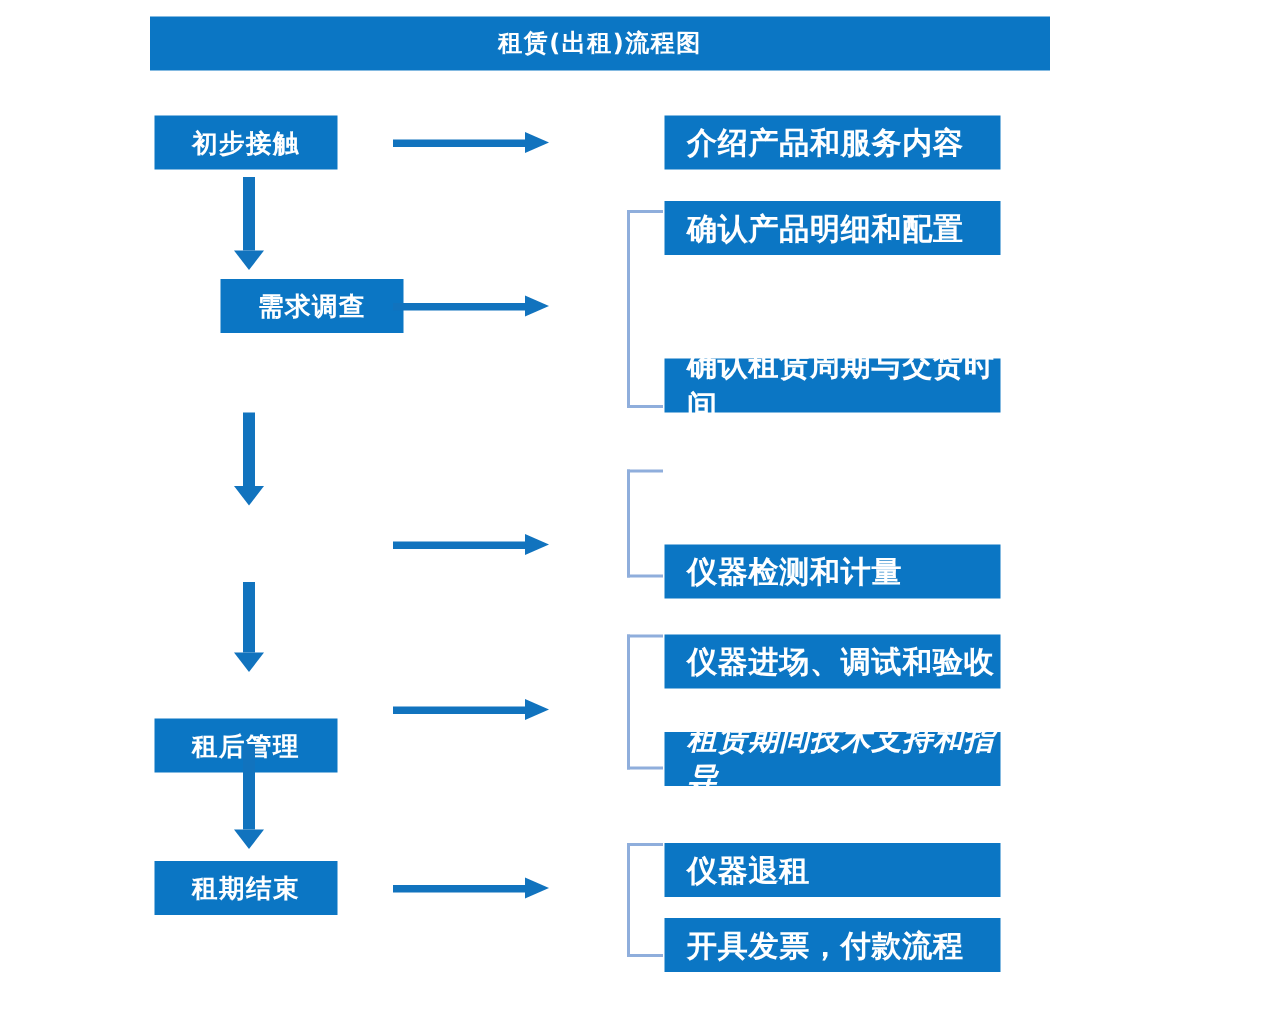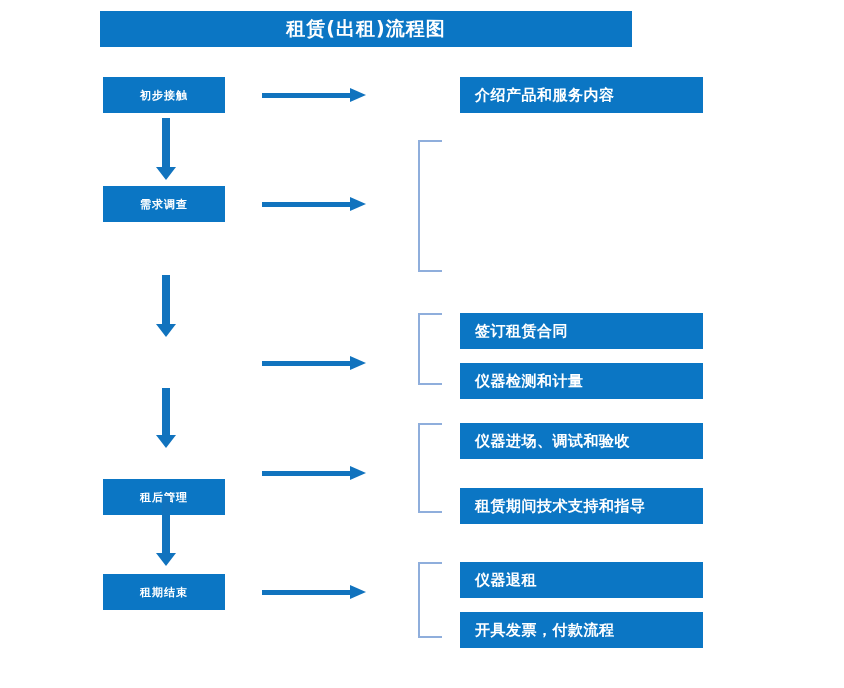--- a/index.html
+++ b/index.html
@@ -14,57 +14,57 @@
     background: #ffffff;
     overflow: hidden;
     font-family: "DejaVu Sans", "Liberation Sans", sans-serif;
   }
 
   
   .title-bar {
     position: absolute;
     left: 100px;
     top: 11px;
-    width: 532px;
+    width: 600px;
     height: 36px;
     background: #0B76C4;
     color: #ffffff;
-    font-size: 19px;
+    font-size: 16px;
     font-weight: bold;
     display: flex;
     align-items: center;
     justify-content: center;
     letter-spacing: 1px;
   }
 
   
   .stage-box {
     position: absolute;
     left: 103px;
     width: 122px;
     height: 36px;
     background: #0B76C4;
     color: #ffffff;
-    font-size: 11px;
+    font-size: 17px;
     font-weight: bold;
     display: flex;
     align-items: center;
     justify-content: center;
     letter-spacing: 1px;
   }
 
   
   .detail-box {
     position: absolute;
-    left: 460px;
-    width: 243px;
+    left: 443px;
+    width: 224px;
     height: 36px;
     background: #0B76C4;
     color: #ffffff;
-    font-size: 15px;
+    font-size: 20px;
     font-weight: bold;
     display: flex;
     align-items: center;
     justify-content: flex-start;
     padding-left: 15px;
     box-sizing: border-box;
     letter-spacing: 0.5px;
   }
 
   
@@ -128,21 +128,21 @@
   }
 </style>
 </head>
 <body>
 
 <div id="canvas">
 
   <div class="title-bar">租赁(出租)流程图</div>
 
   <div class="stage-box" style="top:77px;">初步接触</div>
-  <div class="stage-box" style="top:186px;">需求调查</div>
+  <div class="stage-box" style="top:186px;margin-left:44px;">需求调查</div>
   <div class="stage-box" style="top:455px;margin-top:24px;">租后管理</div>
   <div class="stage-box" style="top:574px;">租期结束</div>
 
   <div class="v-arrow" style="top:118px; height:62px;">
     <div class="shaft" style="height:49px;"></div>
     <div class="head" style="top:49px;"></div>
   </div>
   <div class="v-arrow" style="top:275px; height:62px;">
     <div class="shaft" style="height:49px;"></div>
     <div class="head" style="top:49px;"></div>
@@ -176,20 +176,21 @@
     <div class="shaft"></div>
     <div class="head"></div>
   </div>
 
   <div class="bracket" style="top:140px; height:132px;"></div>
   <div class="bracket" style="top:313px; height:72px;"></div>
   <div class="bracket" style="top:423px; height:90px;"></div>
   <div class="bracket" style="top:562px; height:76px;"></div>
 
   <div class="detail-box" style="top:77px;">介绍产品和服务内容</div>
-  <div class="detail-box" style="top:313px;">签订租赁合同</div>
+  <div class="detail-box" style="top:134px;">确认产品明细和配置</div>
+  <div class="detail-box" style="top:239px;">确认租赁周期与交货时间</div>
   <div class="detail-box" style="top:363px;">仪器检测和计量</div>
   <div class="detail-box" style="top:423px;">仪器进场、调试和验收</div>
-  <div class="detail-box" style="top:488px;">租赁期间技术支持和指导</div>
+  <div class="detail-box" style="top:488px;font-style:italic;">租赁期间技术支持和指导</div>
   <div class="detail-box" style="top:562px;">仪器退租</div>
   <div class="detail-box" style="top:612px;">开具发票，付款流程</div>
 
 </div>
 
 </body></html>

